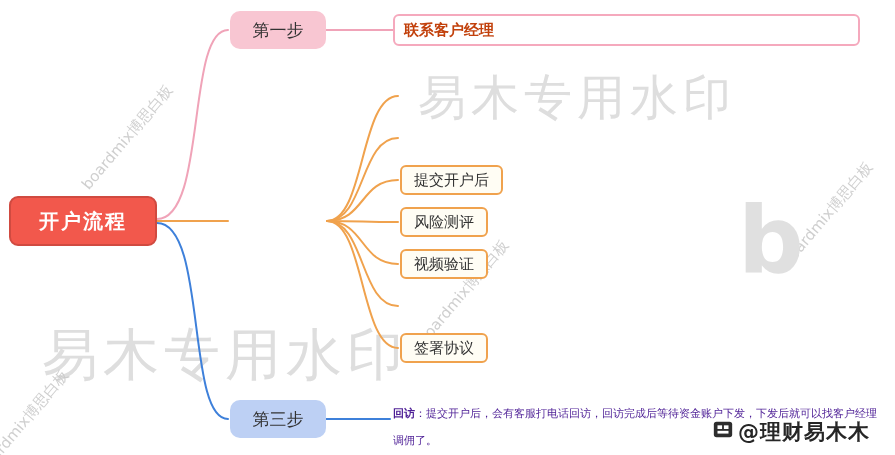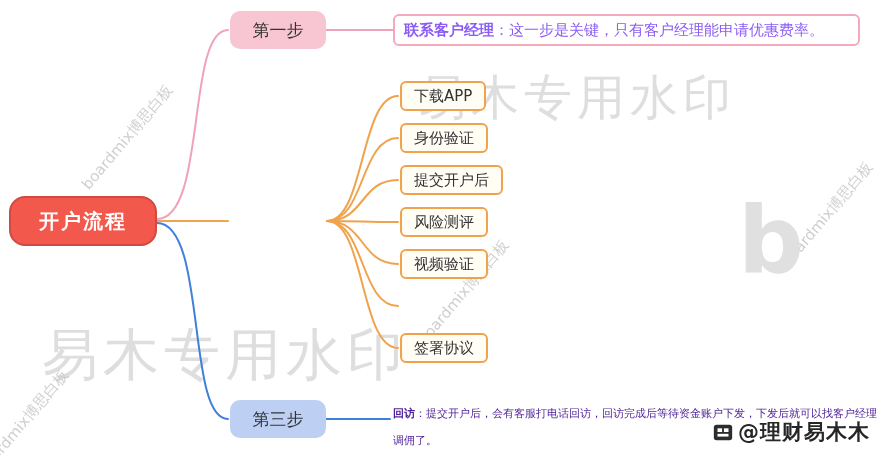--- a/index.html
+++ b/index.html
@@ -26,48 +26,48 @@
 
   svg.connectors { position:absolute; left:0; top:0; z-index:1; }
 
   
   .node {
     position:absolute; z-index:2; display:flex; align-items:center;
     justify-content:center; white-space:nowrap; cursor:default;
   }
   .root-node {
     left:9px; top:196px; width:148px; height:50px;
-    background:#f2584c; border:2px solid #d04a40; border-radius:16px;
+    background:#f2584c; border:2px solid #d04a40; border-radius:9px;
     color:#ffffff; font-size:20px; font-weight:bold; letter-spacing:2px;
   }
   .step { width:96px; height:38px; border-radius:10px; color:#333333; font-size:17px; }
   .step1 { left:230px; top:11px;  background:#f8c6d2; }
   .step2 { left:230px; top:202px; background:#f6cfa0; }
   .step3 { left:230px; top:400px; background:#bdd0f4; }
   .leaf {
     left:400px; height:30px; padding:0 12px;
     background:#fffdf4; border:2px solid #f0a24d; border-radius:6px;
     font-size:15px; color:#333333;
   }
   .detail1 {
     position:absolute; z-index:2; left:393px; top:14px; width:467px; height:32px;
     background:#ffffff; border:2px solid #f5a9bd; border-radius:6px;
     display:flex; align-items:center; padding:0 9px;
-    font-size:15px; color:#8b5cf6; white-space:nowrap;
+    font-size:15px; color:#c2410c; white-space:nowrap;
   }
   .detail3 {
     position:absolute; z-index:2; left:393px; top:400px; width:492px;
     font-size:11px; line-height:27px; color:#4c1d95;
   }
   .bold { font-weight:bold; }
 
   
   .attribution {
     position:absolute; z-index:3; left:712px; top:418px;
-    display:flex; align-items:center; gap:4px;
+    display:flex; gap:4px;
   }
   .attr-text { font-size:21px; color:#262626; font-weight:600; letter-spacing:1px; }
 </style>
 </head>
 <body>
 
 <div class="stage">
 
   <div class="wm-large" style="left:418px; top:66px;">易木专用水印</div>
   <div class="wm-large" style="left:42px; top:318px; font-size:56px;">易木专用水印</div>
@@ -102,25 +102,22 @@
     </g>
   </svg>
 
   <div class="node root-node">开户流程</div>
 
   <div class="node step step1">第一步</div>
   <div class="node step step3">第三步</div>
 
   <div class="detail1">
     <span class="bold">联系客户经理</span>
-      <span>：这一步是关键，只有客户经理能申请优惠费率。</span>
   </div>
 
-  <div class="node leaf" style="top:81px;">下载APP</div>
-  <div class="node leaf" style="top:123px;">身份验证</div>
   <div class="node leaf" style="top:165px;">提交开户后</div>
   <div class="node leaf" style="top:207px;">风险测评</div>
   <div class="node leaf" style="top:249px;">视频验证</div>
   <div class="node leaf" style="top:333px;">签署协议</div>
 
   <div class="detail3">
     <span class="bold">回访</span><span>：提交开户后，会有客服打电话回访，回访完成后等待资金账户下发，下发后就可以找客户经理调佣了。</span>
   </div>
 
   <div class="attribution">

